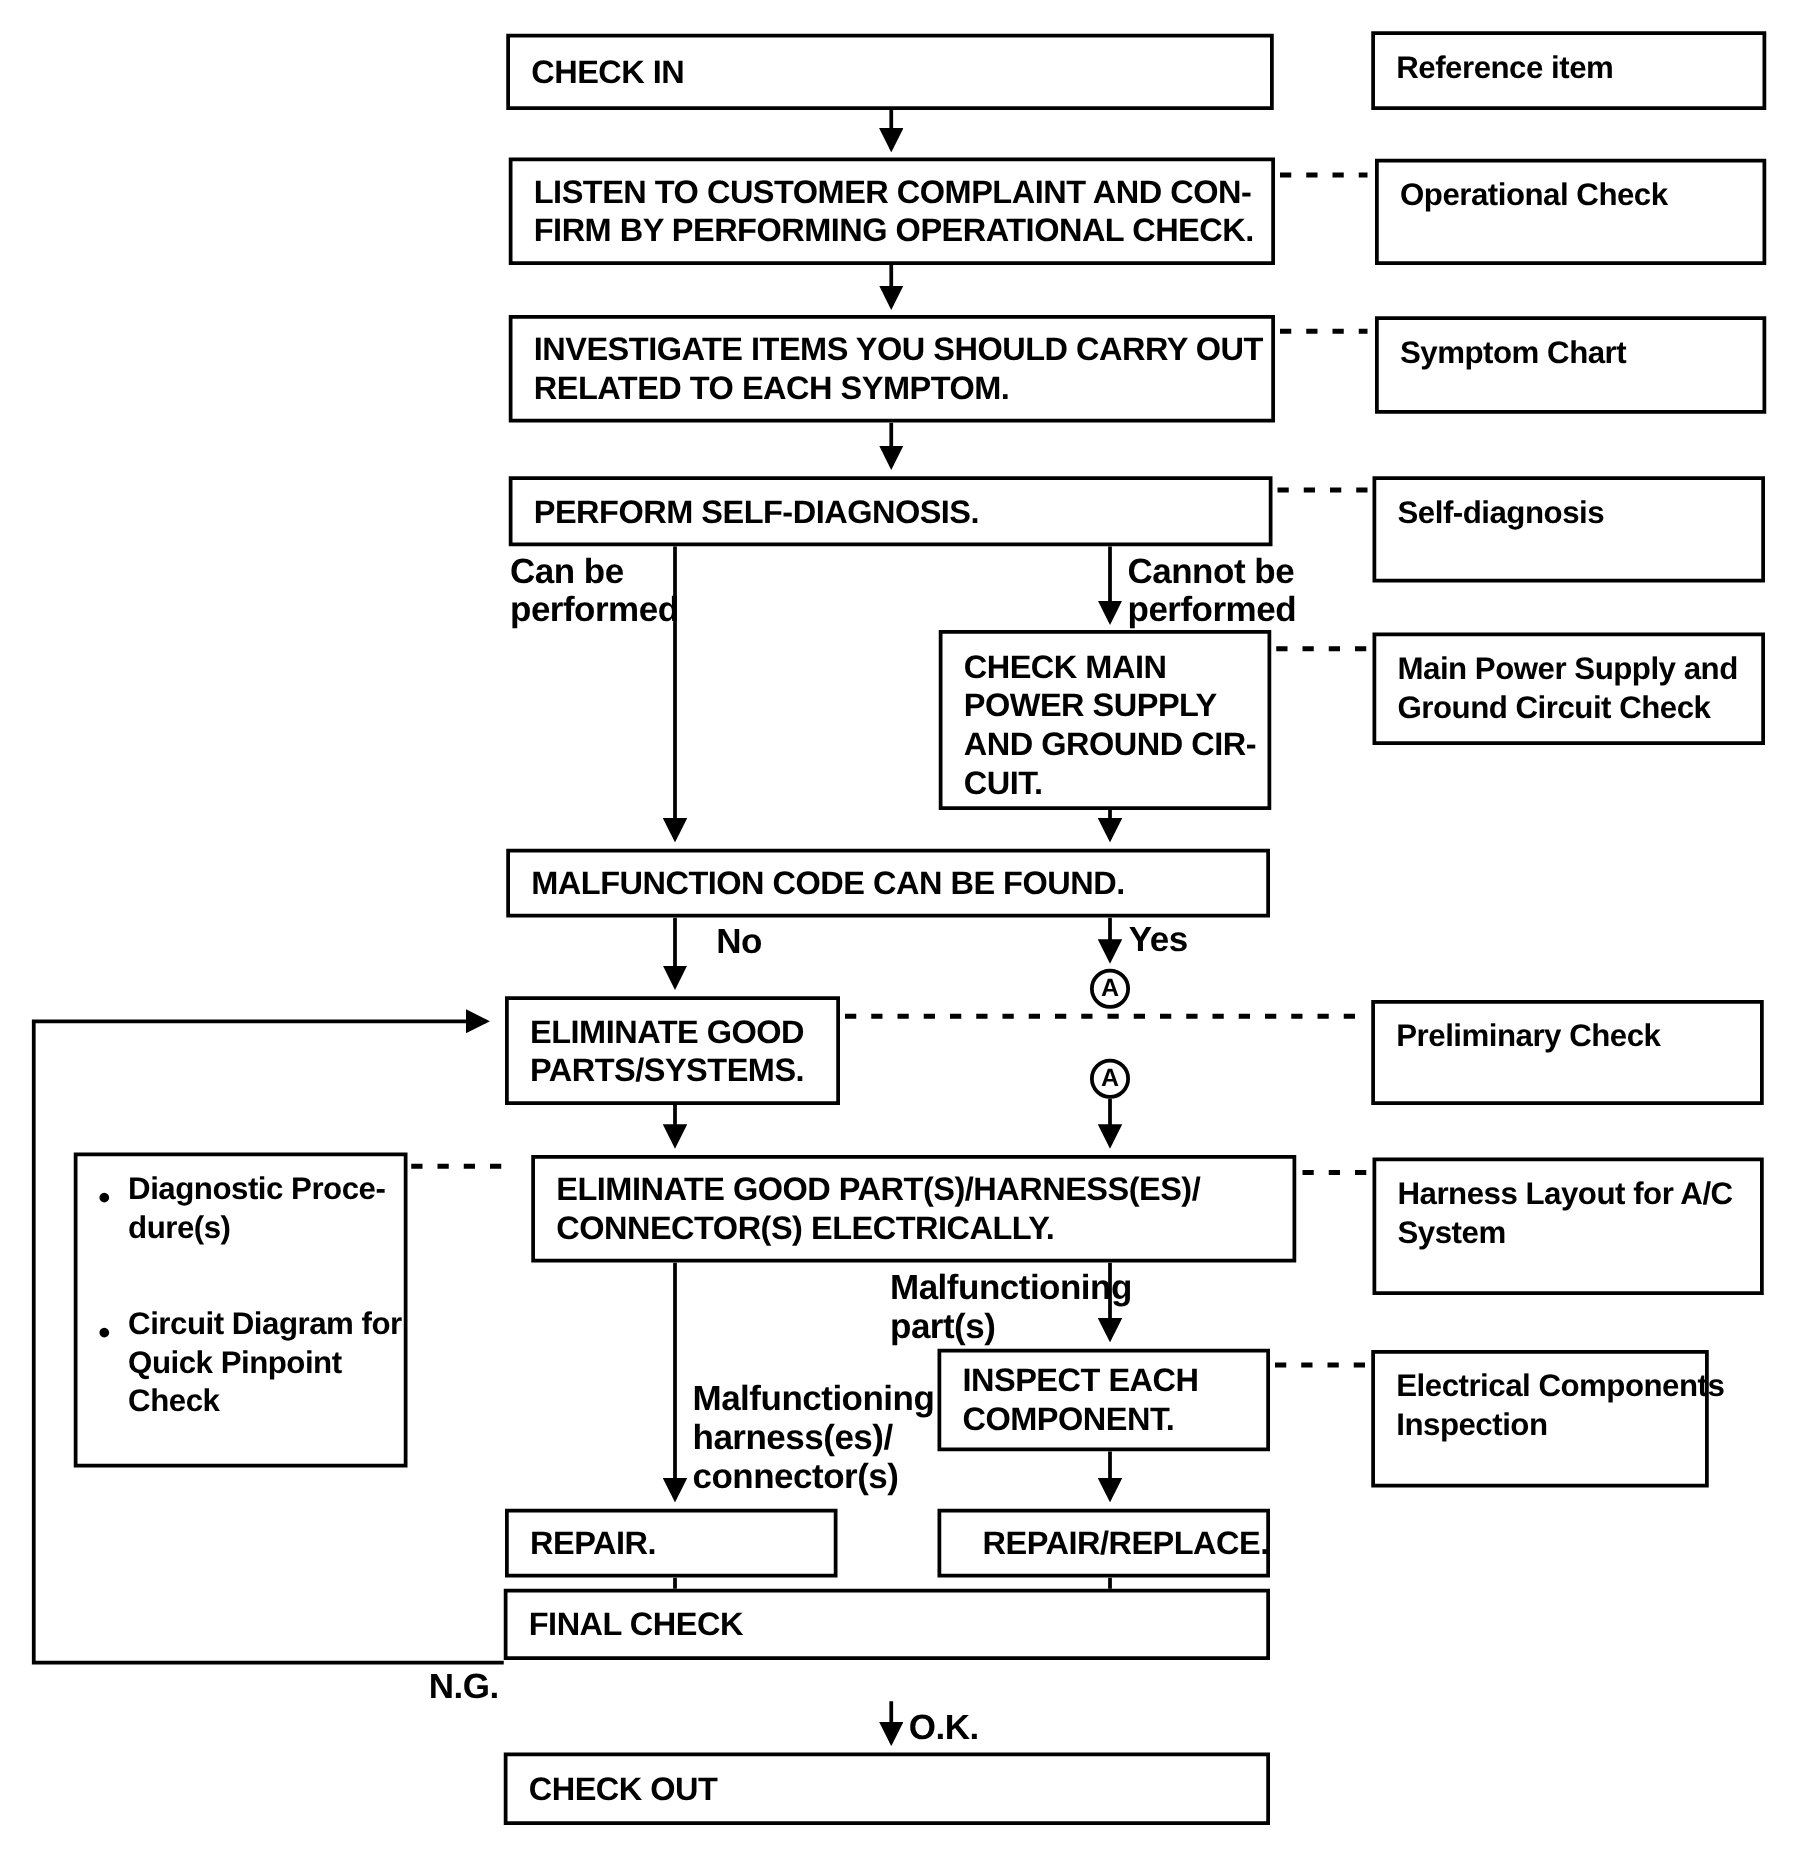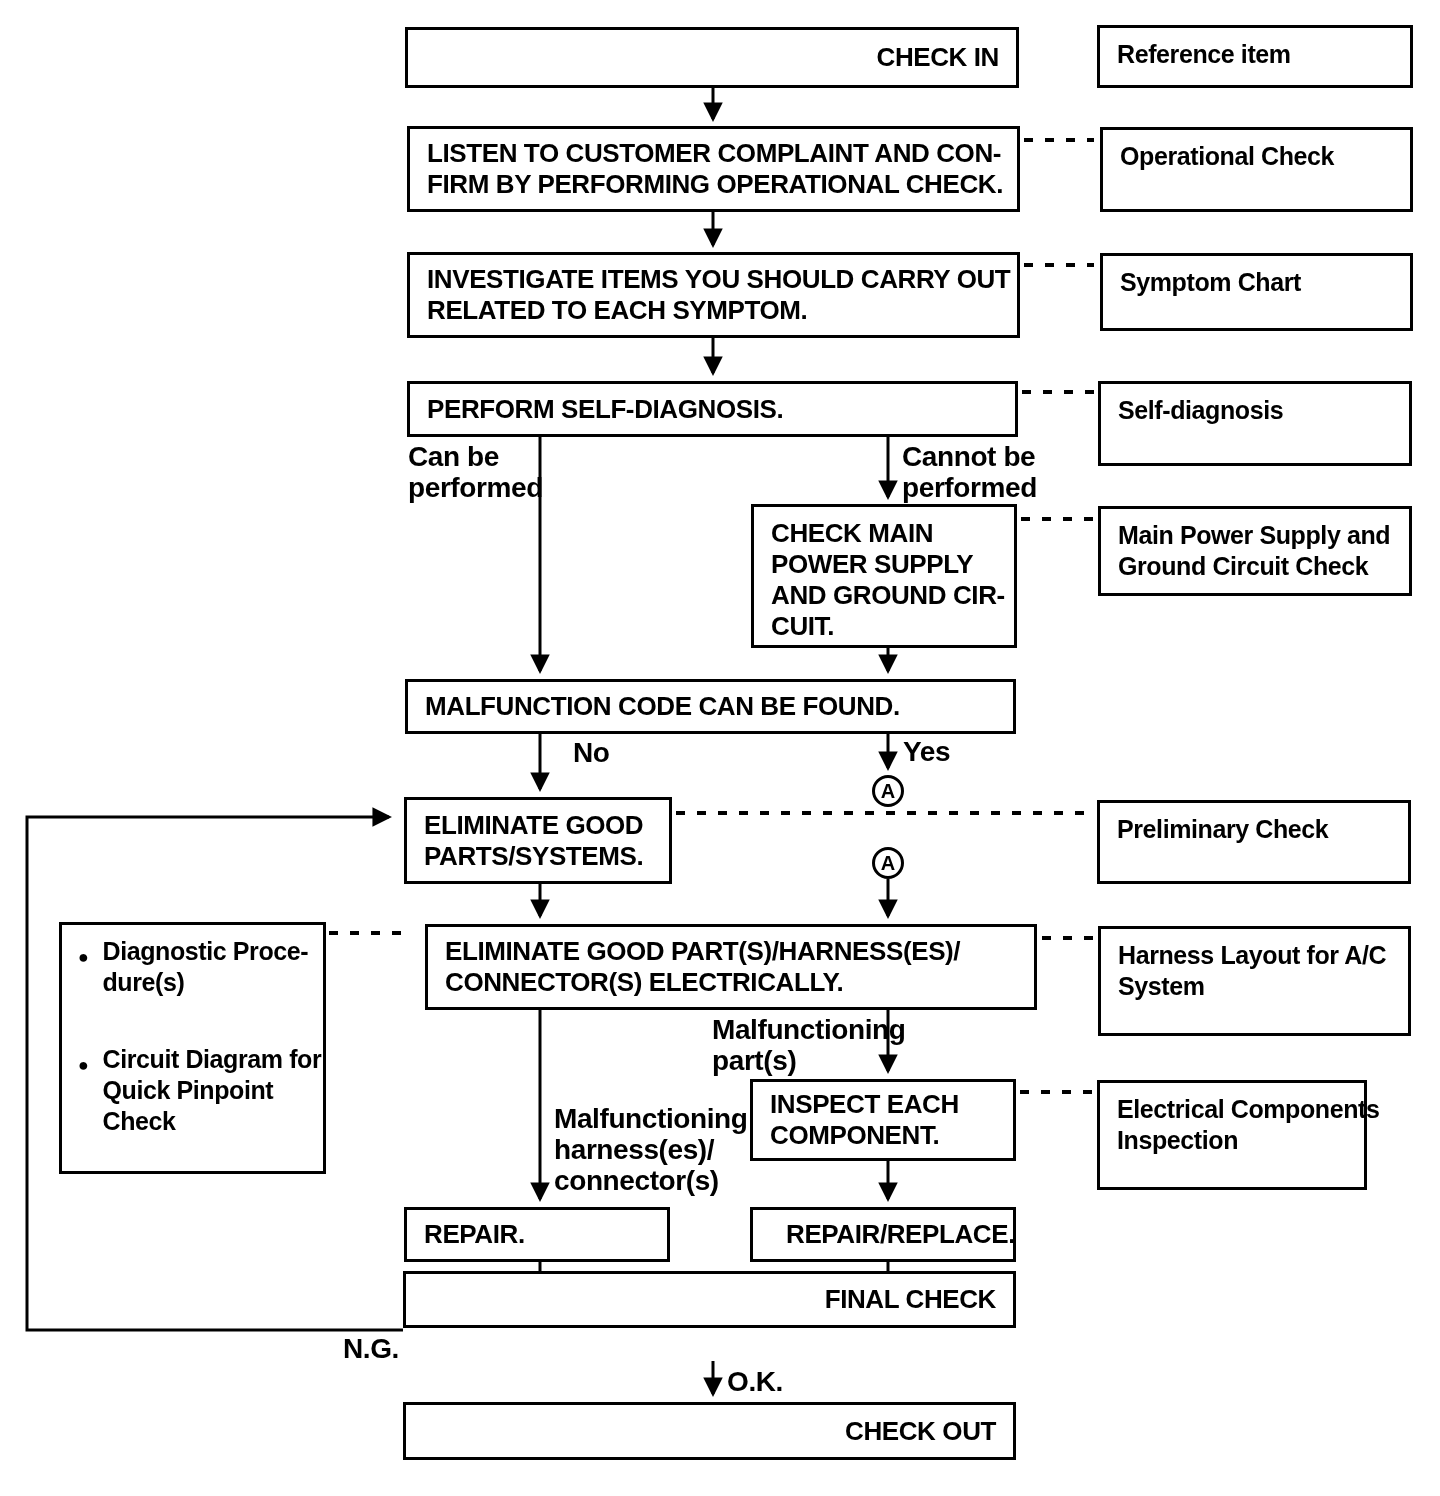--- a/index.html
+++ b/index.html
@@ -8,21 +8,21 @@
     font-family:"Liberation Sans","DejaVu Sans",sans-serif;color:#000;
     overflow:hidden;
   }
   .box{
     position:absolute;box-sizing:border-box;border:3px solid #000;background:#fff;
     display:flex;flex-direction:column;justify-content:center;
     padding:6px 17px;font-size:26px;font-weight:bold;letter-spacing:-0.4px;
     line-height:31px;
   }
   .box .ln{display:block;white-space:nowrap;}
-  .center{align-items:flex-end;text-align:center;}
+  .center{align-items:flex-start;text-align:center;}
   .top{justify-content:flex-start;padding-top:11px;}
   .ref{font-size:25px;}
   .lbl{
     position:absolute;font-size:28px;font-weight:bold;letter-spacing:-0.4px;
     line-height:31px;white-space:nowrap;
   }
   .lbl .ln{display:block;}
   .r{text-align:right;}
   .badge{
     position:absolute;width:26px;height:26px;border:3px solid #000;border-radius:50%;

